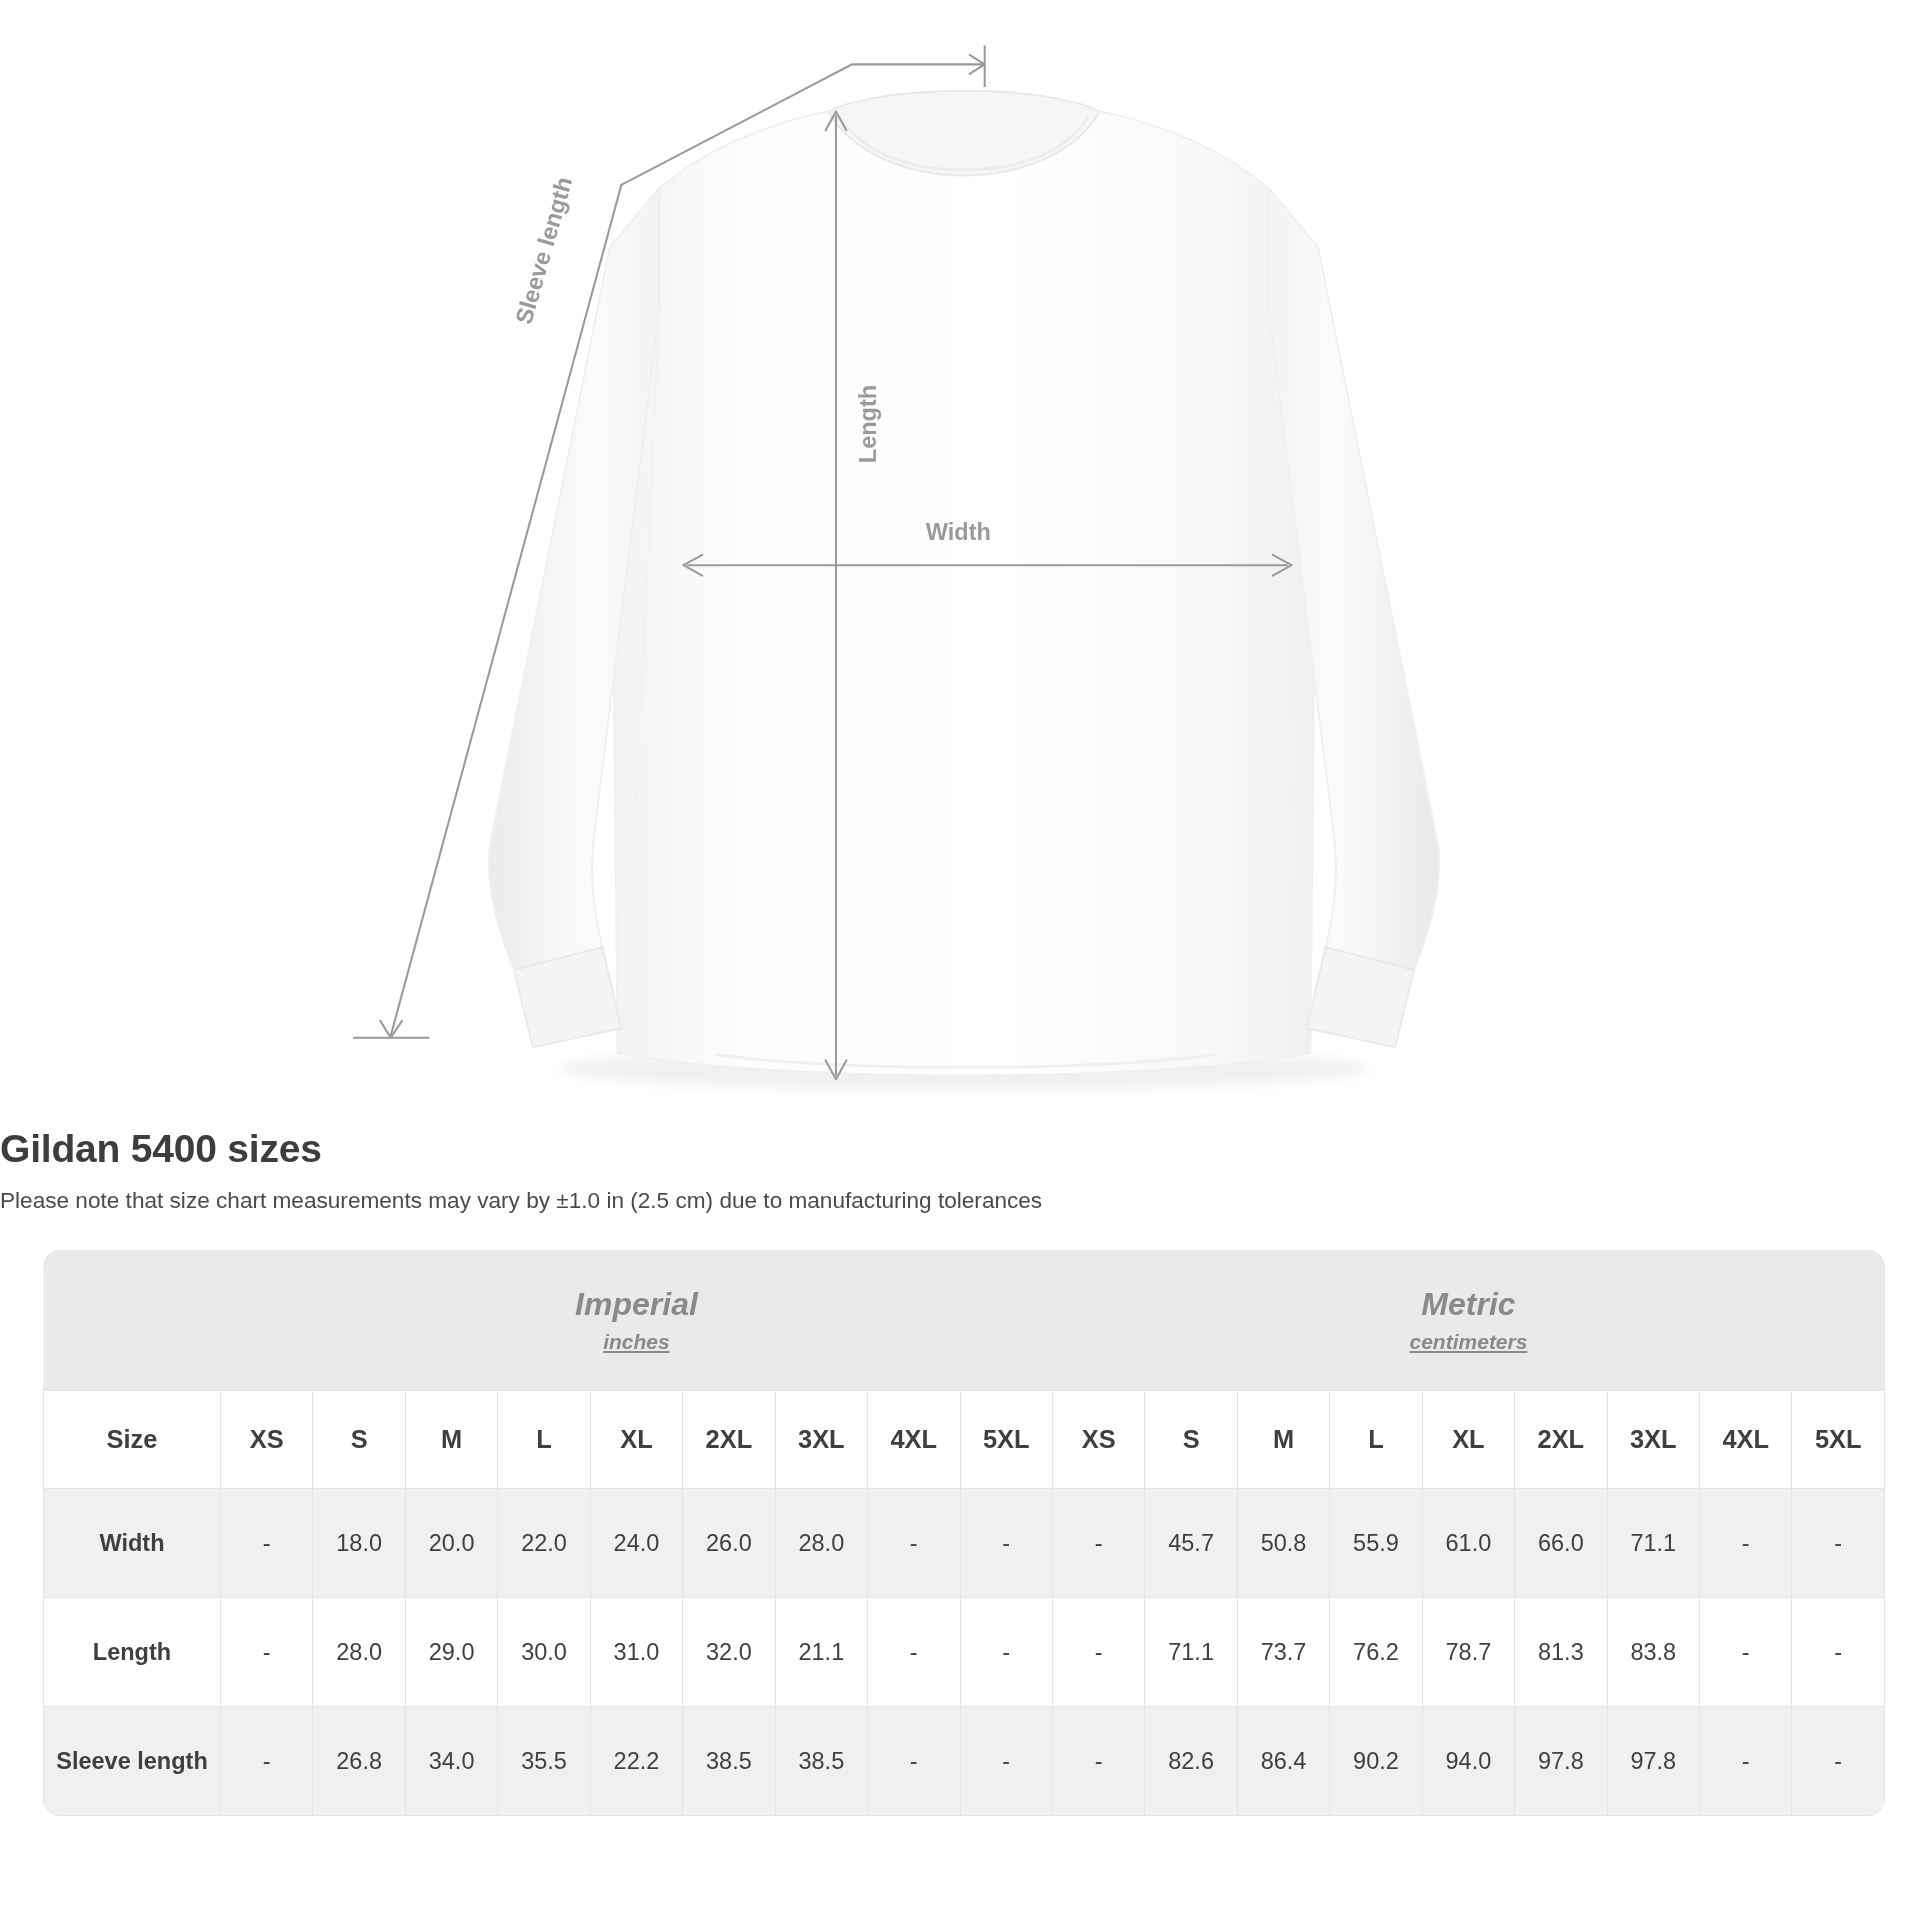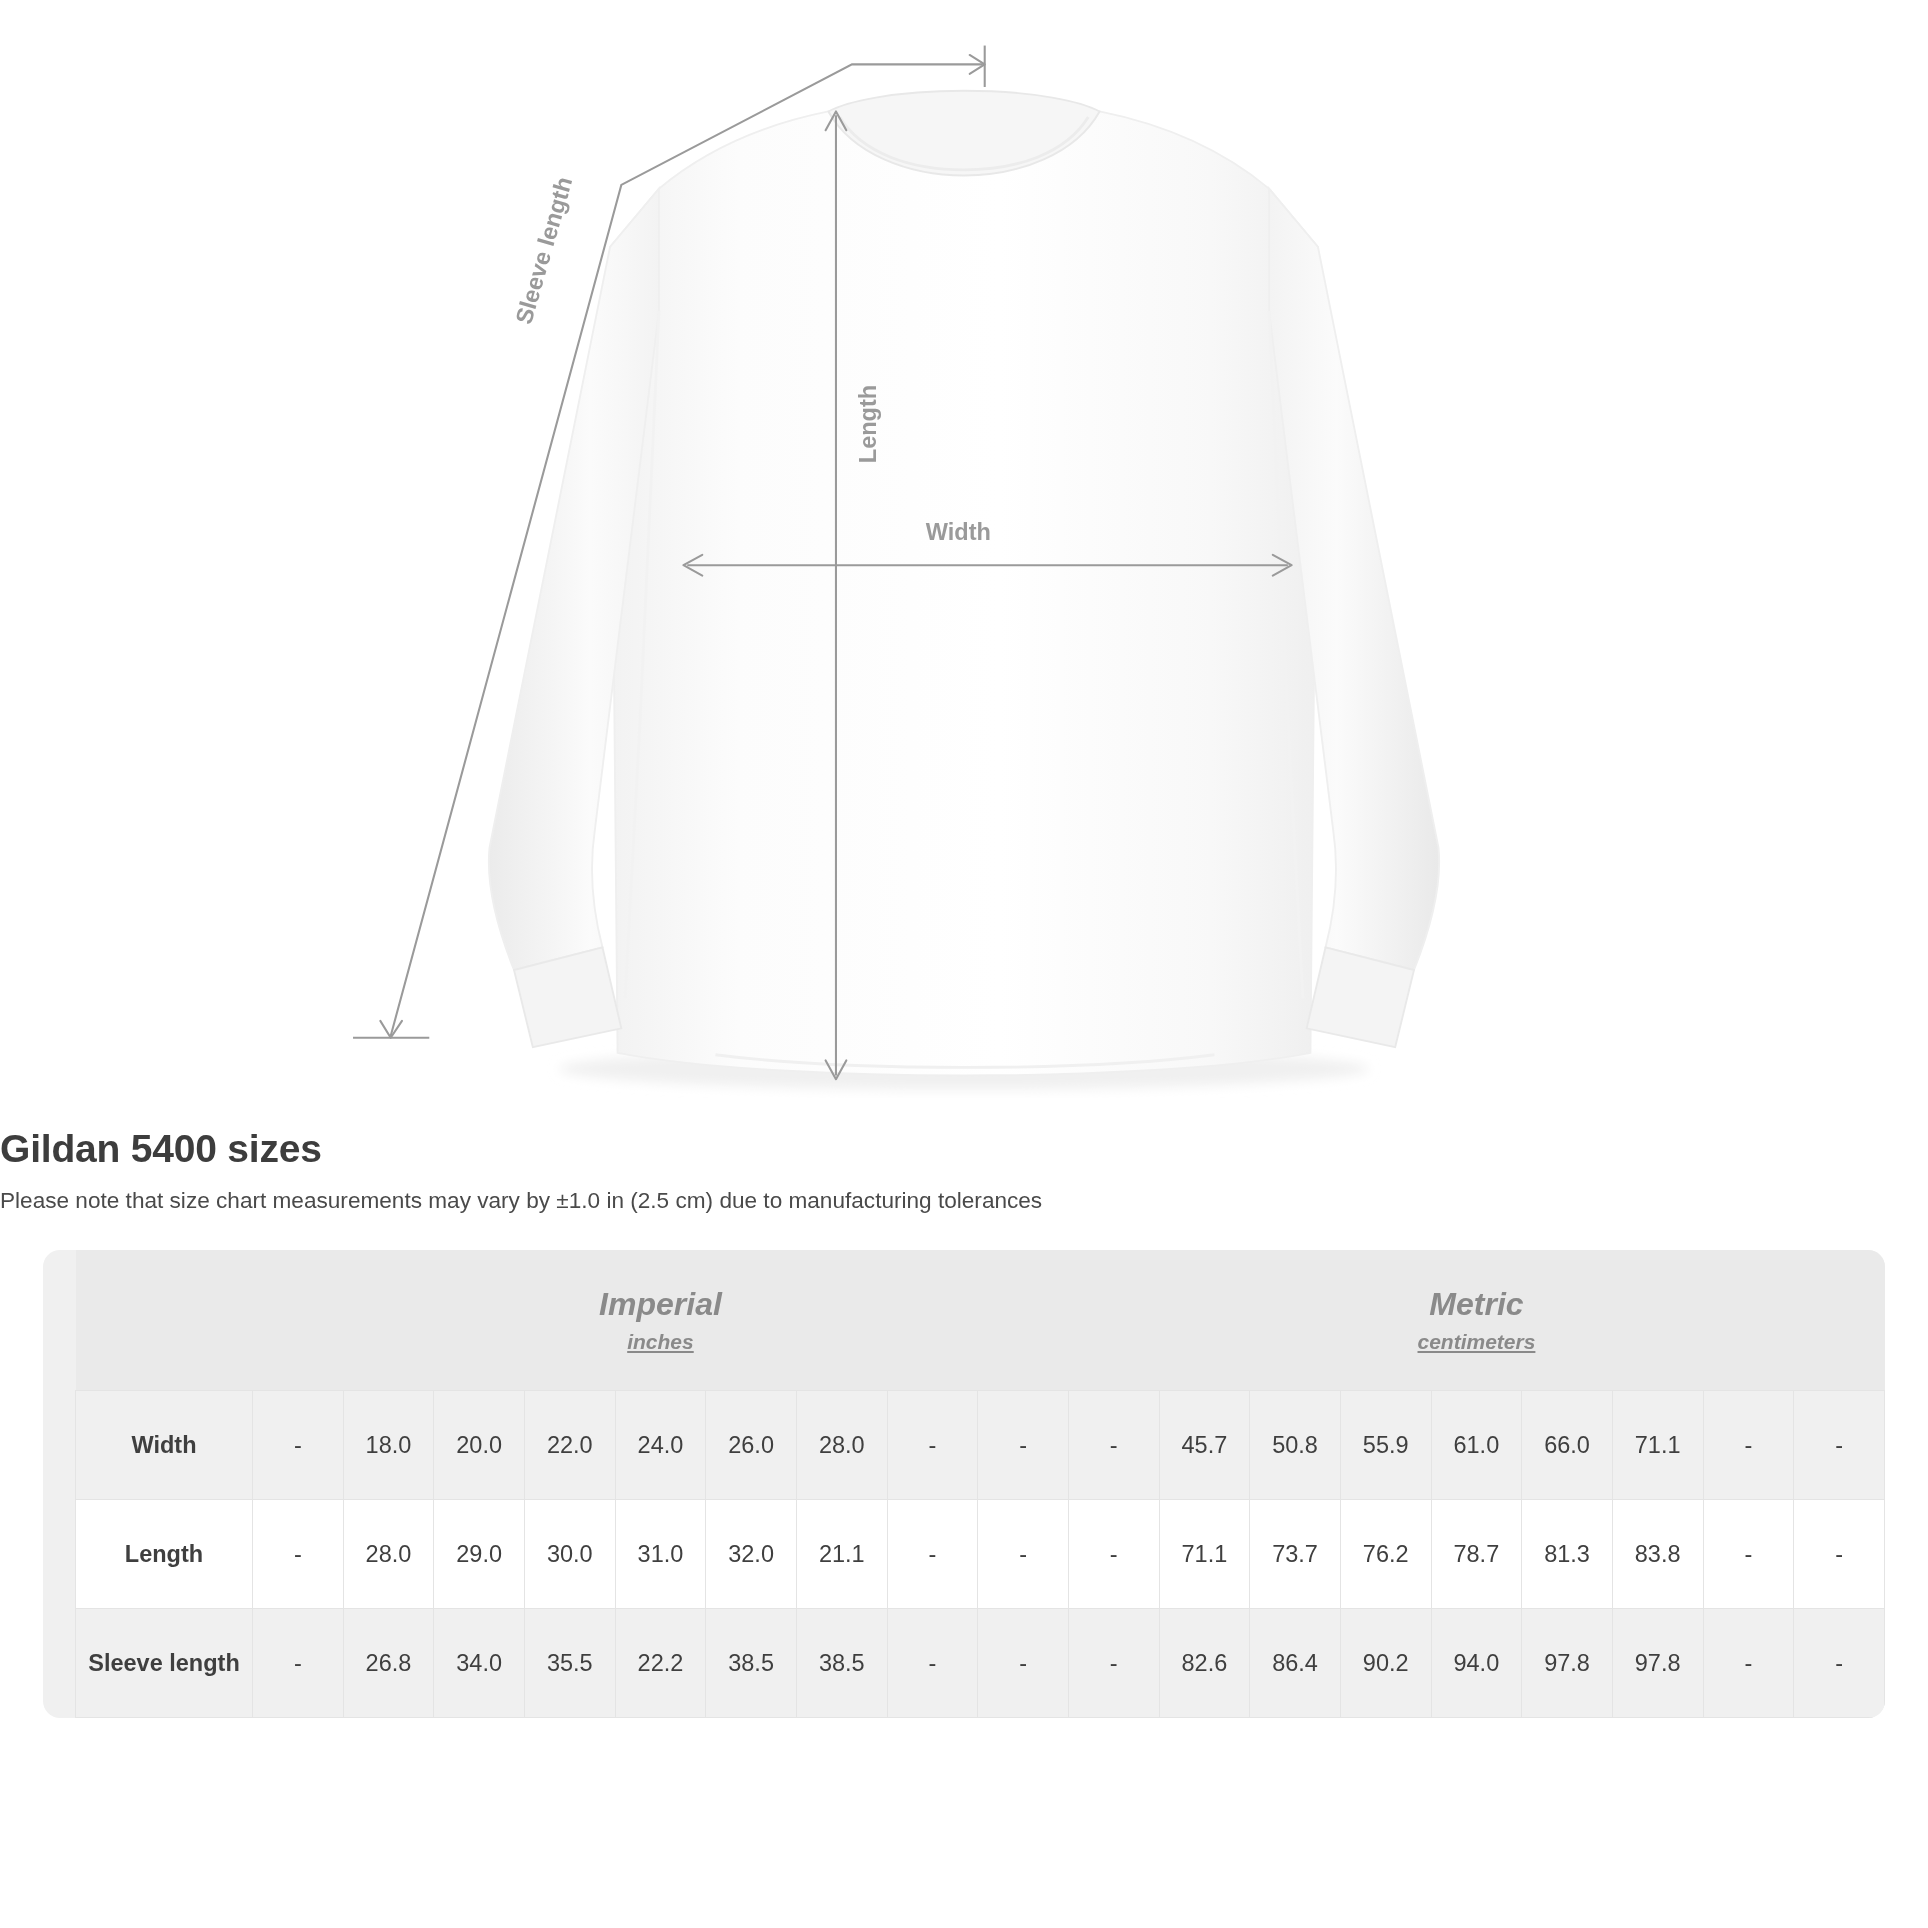--- a/index.html
+++ b/index.html
@@ -48,21 +48,20 @@
     margin-top: 17px;
   }
 
   
   #table-wrap {
     margin: 36px auto 0 auto;
     width: 1842px;
     border-radius: 17px;
     overflow: hidden;
     background: #f0f0f0;
-    padding-left: 32px;
   }
   table.size-table {
     width: 100%;
     border-collapse: collapse;
     table-layout: fixed;
   }
   table.size-table td, table.size-table th {
     border: 0.9px solid #e4e4e4;
     text-align: center;
     vertical-align: middle;
@@ -218,20 +217,41 @@
           <th></th>
           <th colspan="9">
             <div class="unit-name">Imperial</div>
             <div class="unit-sub">inches</div>
           </th>
           <th colspan="9">
             <div class="unit-name">Metric</div>
             <div class="unit-sub">centimeters</div>
           </th>
         </tr>
+        <tr class="size-row">
+          <th class="rowlabel">Size</th>
+          <th>XS</th>
+          <th>S</th>
+          <th>M</th>
+          <th>L</th>
+          <th>XL</th>
+          <th>2XL</th>
+          <th>3XL</th>
+          <th>4XL</th>
+          <th>5XL</th>
+          <th>XS</th>
+          <th>S</th>
+          <th>M</th>
+          <th>L</th>
+          <th>XL</th>
+          <th>2XL</th>
+          <th>3XL</th>
+          <th>4XL</th>
+          <th>5XL</th>
+        </tr>
       </thead>
       <tbody>
         <tr class="data-row odd">
           <td class="rowlabel">Width</td>
           <td>-</td>
           <td>18.0</td>
           <td>20.0</td>
           <td>22.0</td>
           <td>24.0</td>
           <td>26.0</td>

